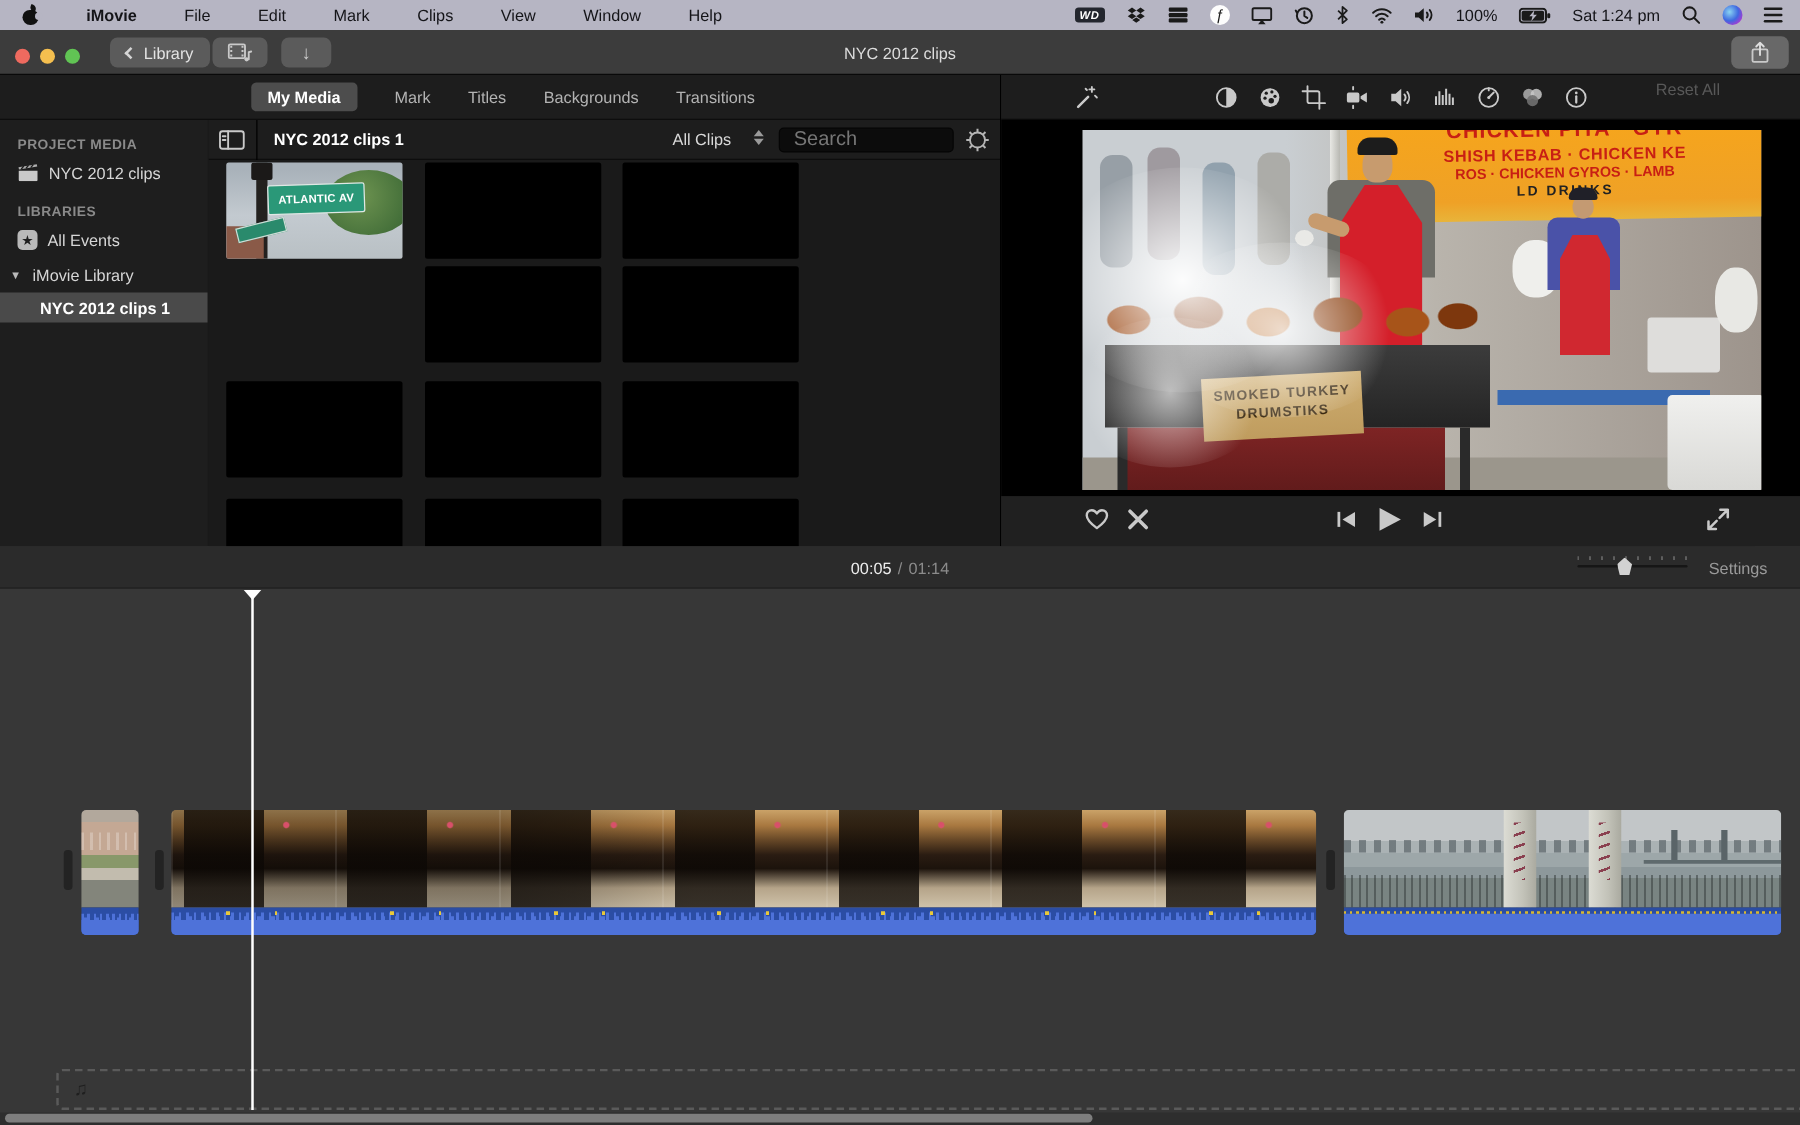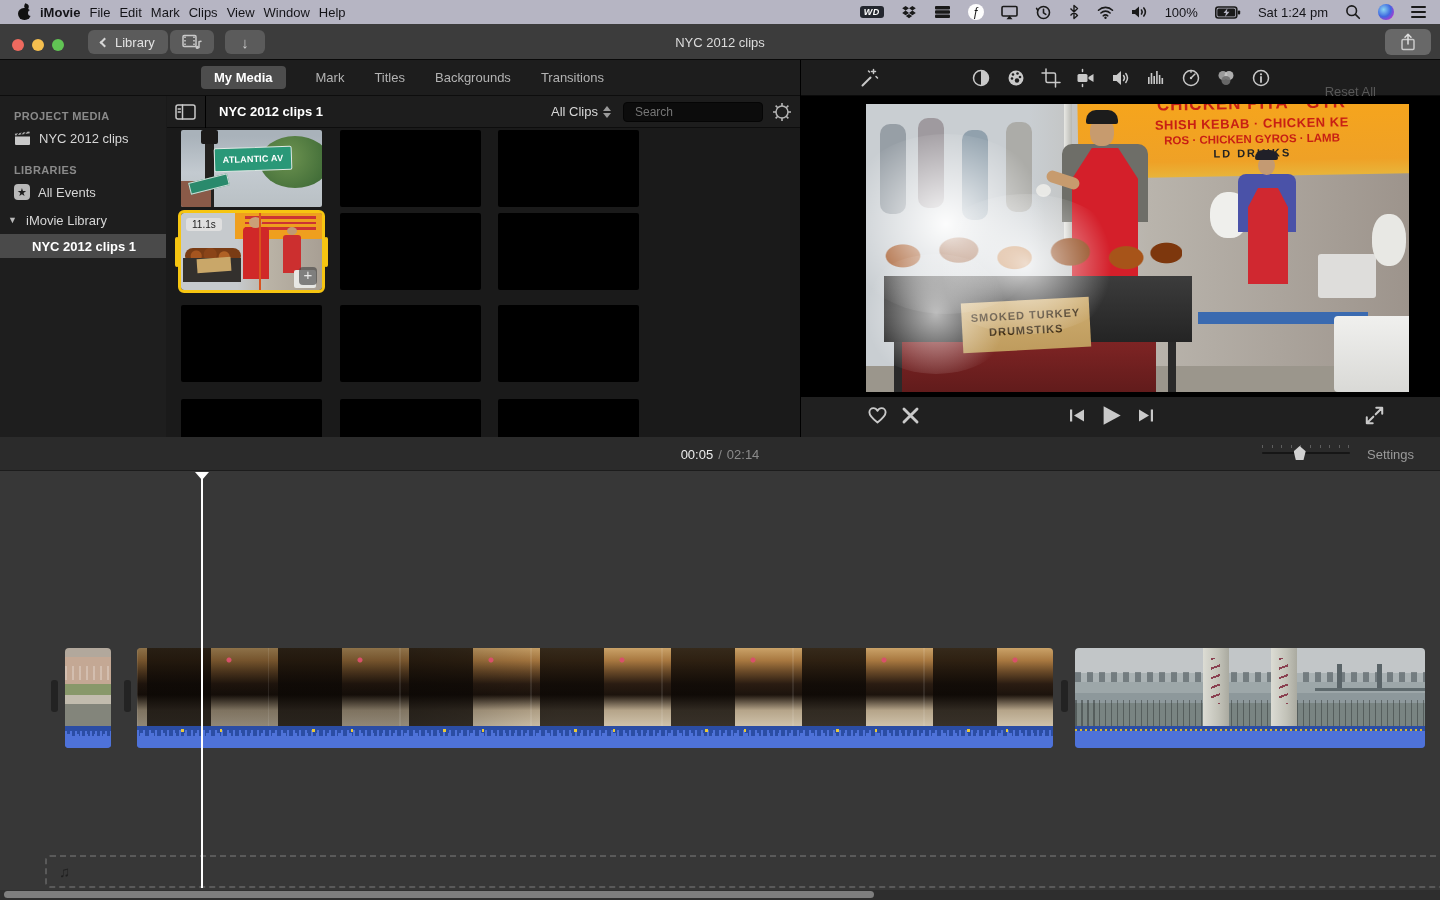--- a/index.html
+++ b/index.html
@@ -3,21 +3,21 @@
 <meta charset="utf-8">
 <style>
   *{margin:0;padding:0;box-sizing:border-box}
   html,body{width:1440px;height:900px;overflow:hidden;background:#373737;
     font-family:"Liberation Sans",sans-serif;-webkit-font-smoothing:antialiased}
   svg{display:block}
 
   
   #menubar{position:absolute;left:0;top:0;width:1440px;height:24px;background:#b6b5c3;
     display:flex;align-items:center;color:#141418;font-size:13px}
-  #menubar .left{display:flex;align-items:center;gap:9px;margin-left:18px}
+  #menubar .left{display:flex;align-items:center;gap:38px;margin-left:18px}
   #menubar .left .app{font-weight:bold}
   #menubar .right{display:flex;align-items:center;gap:17px;margin-left:auto;margin-right:14px}
   .apple{position:relative;width:13px;height:16px}
   .apple .body{position:absolute;bottom:0;left:0;width:13px;height:12px;background:#111;border-radius:6px 6px 6.5px 6.5px}
   .apple .bite{position:absolute;right:-3px;bottom:4px;width:6px;height:6px;border-radius:50%;background:#b6b5c3}
   .apple .leaf{position:absolute;top:0;left:6px;width:5px;height:5px;background:#111;border-radius:0 70% 0 70%;transform:rotate(24deg)}
   .wd-badge{background:#23262e;color:#fff;font-style:italic;font-weight:bold;font-size:9px;
     padding:1px 4px;border-radius:3px;letter-spacing:.5px}
   .f-circle{width:16px;height:16px;background:#fdfdfd;border-radius:50%;color:#1a1a1a;
     font-style:italic;font-size:12px;display:flex;align-items:center;justify-content:center}
@@ -57,28 +57,28 @@
   .side-item.sel{background:#4a4a4a;color:#fff;font-weight:bold;padding-left:32px;margin-top:2px}
   .disc{color:#b9b9b9;font-size:9px;width:10px}
   .star-ic{width:16px;height:16px;background:#b9b9b9;border-radius:4px;color:#1e1e1e;font-size:11px;
     display:flex;align-items:center;justify-content:center}
 
   
   #bheader{position:absolute;left:167px;top:36px;width:633px;height:32px;background:#1d1d1d;
     border-bottom:1px solid #0d0d0d;display:flex;align-items:center}
   #bheader .sep{width:1px;height:32px;background:#000;margin:0 0 0 9px}
   #bheader .btitle{color:#fff;font-weight:bold;font-size:13px;margin-left:13px}
-  .filter{margin-left:auto;color:#d8d8d8;font-size:13px;display:flex;align-items:center;gap:5px}
+  .filter{margin-left:auto;color:#d8d8d8;font-size:13px;display:flex;align-items:flex-start;gap:18px}
   .updown{display:flex;flex-direction:column;gap:2px}
   .updown i{width:0;height:0;border-left:4px solid transparent;border-right:4px solid transparent}
   .updown .u{border-bottom:5px solid #9a9a9a}
   .updown .d{border-top:5px solid #9a9a9a}
   .searchbox{width:140px;height:20px;background:#0c0c0c;border:1px solid #050505;border-radius:4px;
     display:flex;align-items:center;gap:5px;padding:0 6px;margin-left:12px}
-  .searchbox input{flex:1;background:transparent;border:none;outline:none;color:#ccc;font-size:12px;
+  .searchbox input{flex:1;background:transparent;border:none;outline:none;color:#ccc;font-size:16px;
     font-family:"Liberation Sans",sans-serif}
   .searchbox input::placeholder{color:#767676}
   .gearbtn{margin:0 8px 0 9px}
 
   
   #grid{position:absolute;left:167px;top:68px;width:633px;height:309px;background:#1a1a1a;overflow:hidden}
   .cell{position:absolute;width:141px;height:77px;background:#000;border-radius:2px}
   
   .atl{background:linear-gradient(180deg,#a9b2ba 0 8%,#c3cad0 55%,#b9c0c4 100%);overflow:hidden;border-radius:2px}
   .atl .pole{position:absolute;left:24px;top:0;width:9px;height:100%;background:#23211f}
@@ -117,21 +117,21 @@
     border-radius:4px;color:#e8e8e8;font-size:15px;line-height:16px;text-align:center;z-index:3}
   .handle-l,.handle-r{position:absolute;top:50%;width:4px;height:30px;transform:translateY(-50%);
     background:#f6c511;border-radius:2px;z-index:4}
   .handle-l{left:-6px}.handle-r{right:-6px}
 
   
   #preview{position:absolute;left:801px;top:0;width:639px;height:377px;background:#1f1f1f}
   #ptoolbar{position:absolute;left:0;top:0;width:639px;height:36px;background:#1d1d1d;border-bottom:1px solid #0a0a0a}
   .wand{position:absolute;left:58px;top:8px}
   .adjust-icons{position:absolute;left:170px;top:8px;display:flex;gap:15px}
-  .reset-all{position:absolute;right:64px;top:24px;color:#585858;font-size:13px}
+  .reset-all{position:absolute;right:64px;top:4px;color:#585858;font-size:13px}
   #video{position:absolute;left:0;top:36px;width:639px;height:301px;background:#000;overflow:hidden}
   #scene{position:absolute;left:65px;top:8px;width:543px;height:288px;overflow:hidden;
     background:linear-gradient(90deg,#c9ced2 0 30%,#b9b4ac 52%,#9d948c 100%)}
   .crowd{position:absolute;top:20px;width:26px;height:90px;border-radius:10px;background:#5b6570;opacity:.45}
   .smoke{position:absolute;border-radius:50%;background:radial-gradient(circle,rgba(255,255,255,.95),rgba(255,255,255,0) 70%)}
   .banner{position:absolute;left:39%;top:-6px;width:63%;height:78px;background:linear-gradient(180deg,#f6a51c,#efA126 80%,#e8b43a);
     transform:rotate(-1deg);color:#c81f14;font-weight:bold;overflow:hidden;padding:2px 8px 0 14px;text-align:center}
   .banner .b1{font-size:17px;letter-spacing:1px;margin-top:-6px}
   .banner .b2{font-size:13px;letter-spacing:.5px;margin-top:2px}
   .banner .b3{font-size:11.5px;margin-top:2px}
@@ -441,40 +441,20 @@
       <span class="pole"></span>
       <span class="polecap"></span>
       <span class="tree"></span>
       <span class="brick"></span>
       <span class="sign">ATLANTIC AV</span>
       <span class="sign2"></span>
     </div>
     <div class="cell" style="left:173px;top:2px"></div>
     <div class="cell" style="left:331px;top:2px"></div>
 
-    <div class="cell vendor-sel" style="left:14px;top:85px">
-      <div class="inner">
-        <span class="vs-banner">
-            <i></i>
-            <i></i>
-            <i></i>
-          </span>
-        <span class="vs-man"></span>
-        <span class="vs-woman"></span>
-        <span class="vs-meat"></span>
-        <span class="vs-grill"></span>
-        <span class="vs-sign"></span>
-        <span class="vs-cooler"></span>
-        <span class="vs-scrub"></span>
-      </div>
-      <span class="dur-badge">11.1s</span>
-      <span class="add-btn">+</span>
-      <span class="handle-l"></span>
-      <span class="handle-r"></span>
-    </div>
     <div class="cell" style="left:173px;top:85px"></div>
     <div class="cell" style="left:331px;top:85px"></div>
 
     <div class="cell" style="left:14px;top:177px"></div>
     <div class="cell" style="left:173px;top:177px"></div>
     <div class="cell" style="left:331px;top:177px"></div>
 
     <div class="cell" style="left:14px;top:271px"></div>
     <div class="cell" style="left:173px;top:271px"></div>
     <div class="cell" style="left:331px;top:271px"></div>
@@ -644,21 +624,21 @@
           </svg>
         </span>
     </div>
   </div>
 </div>
 
 <div id="tltoolbar">
   <div class="timegrp">
     <span class="cur">00:05</span>
     <span class="sep">/</span>
-    <span class="dur">02:14</span>
+    <span class="dur">01:14</span>
   </div>
   <div class="zoomgrp">
     <div class="ticks"></div>
     <div class="ztrack">
       <span class="zthumb"></span>
     </div>
   </div>
   <span class="settings">Settings</span>
 </div>
 

